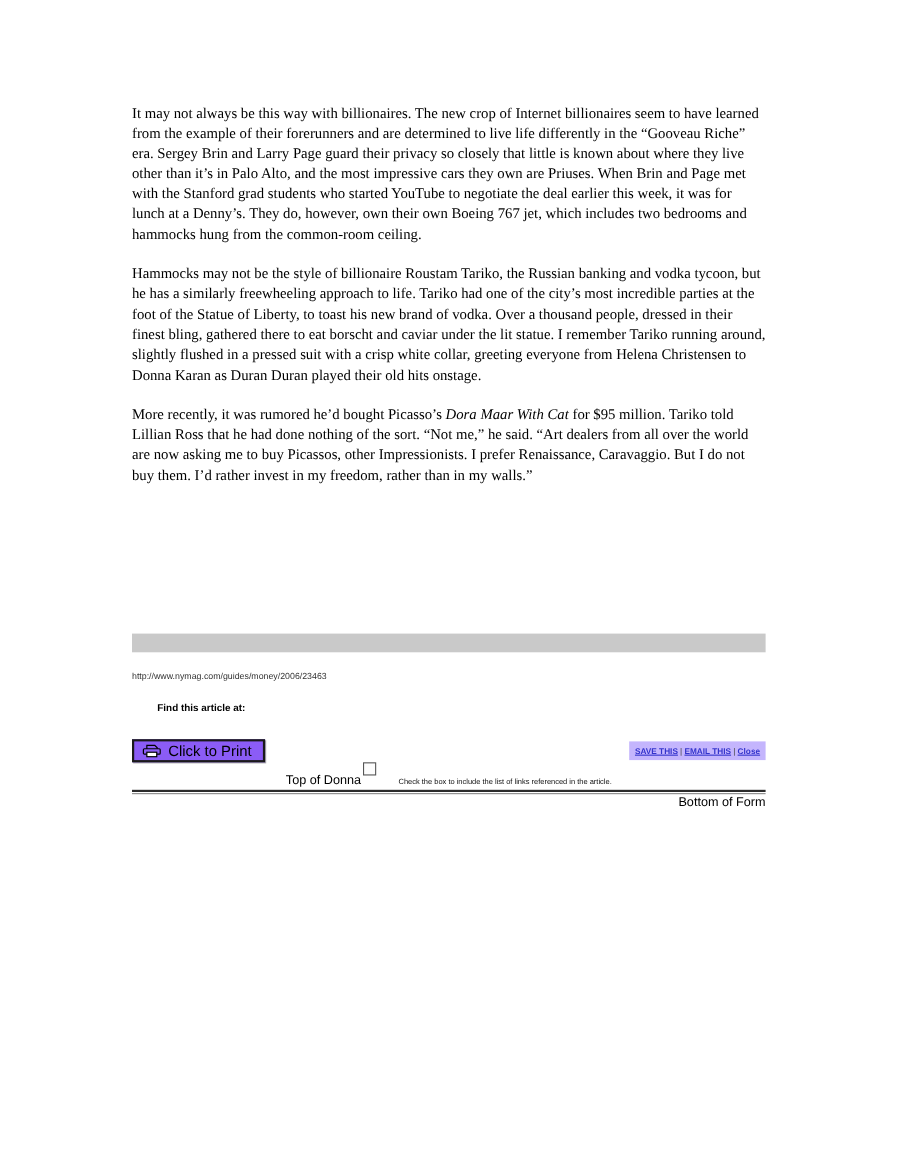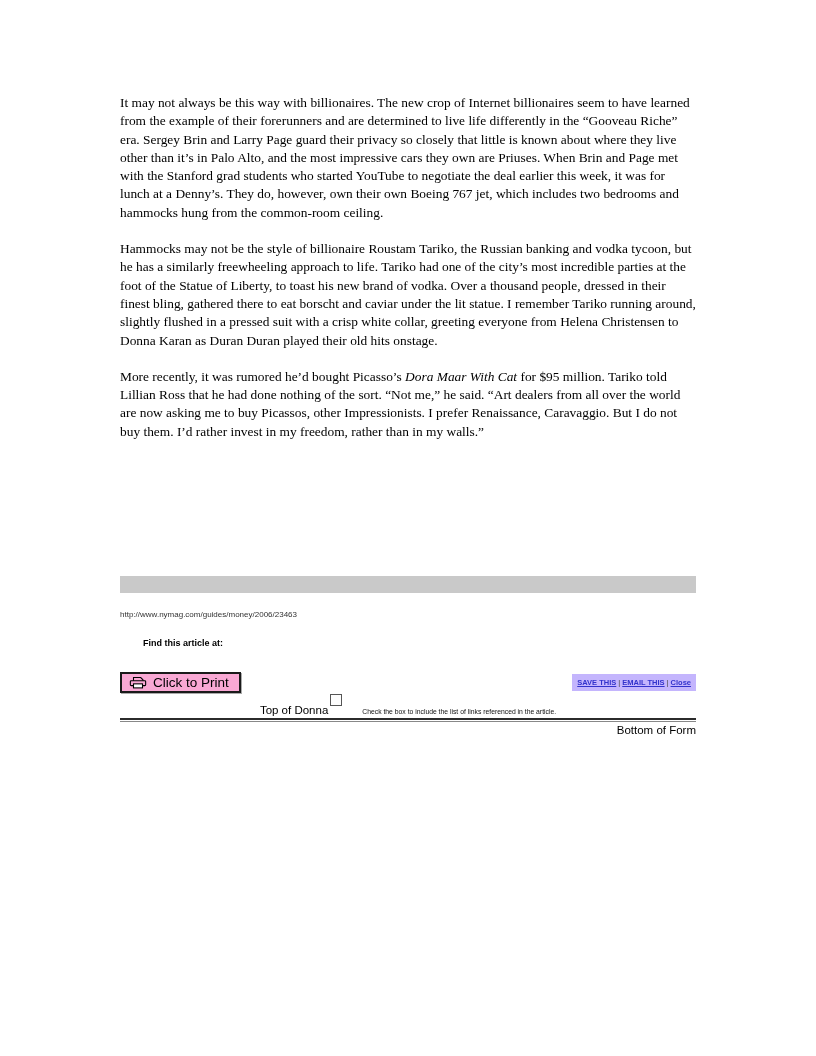--- a/index.html
+++ b/index.html
@@ -30,21 +30,21 @@
   }
   .find-url {
     position: absolute; left: 120px; top: 610px;
     font-size: 8px; color: #333;
   }
   .print-btn {
     position: absolute; left: 120px; top: 672px;
     height: 21px;
     display: inline-flex; align-items: center; gap: 6px;
     padding: 0 10px 0 7px;
-    background: #f9a8d4;
+    background: #8b5cf6;
     border: 2px solid #1a1a1a;
     box-shadow: 1px 1px 0 #aaaaaa;
     font-family: "Liberation Sans", sans-serif;
     font-size: 13.5px; color: #000;
     cursor: pointer;
     box-sizing: border-box;
   }
   .print-btn svg { display: block; }
   .links-box {
     position: absolute; right: 120px; top: 674px;

